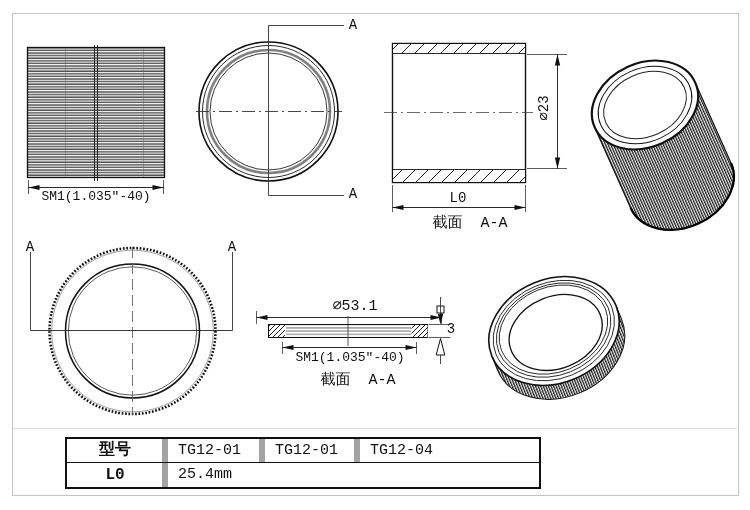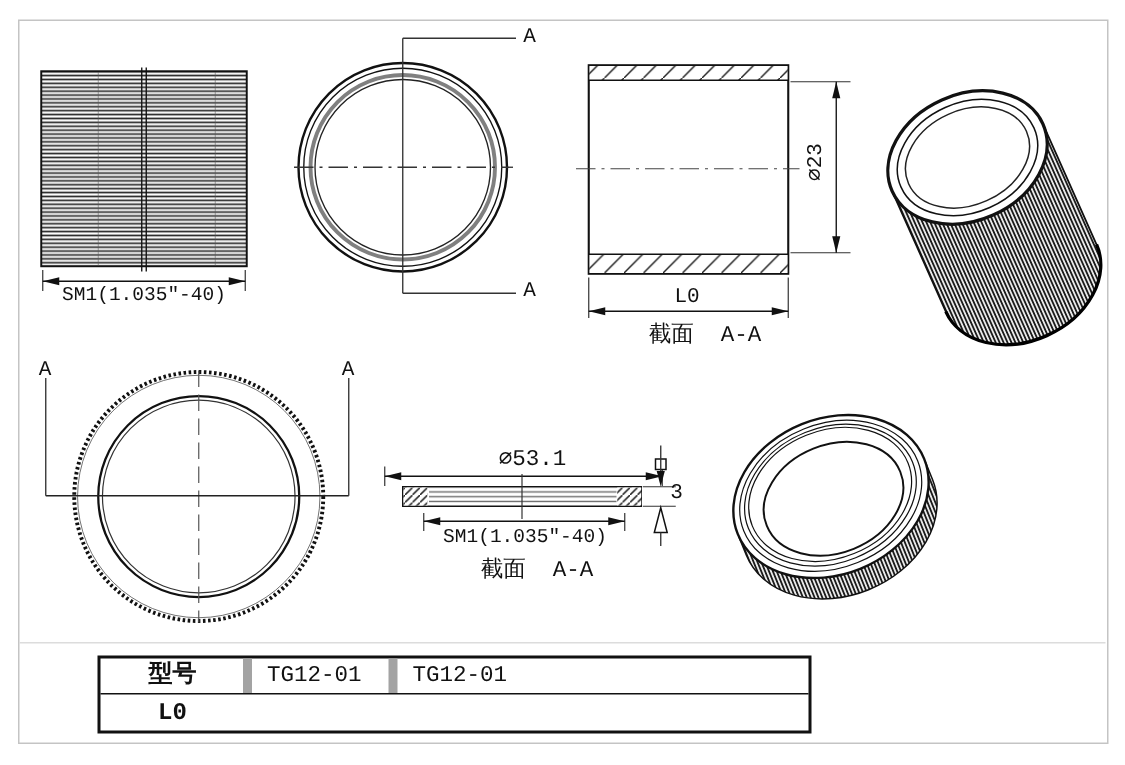--- a/index.html
+++ b/index.html
@@ -164,18 +164,20 @@
   <div class="lbl lbl-sm1b">SM1(1.035"-40)</div>
   <div class="lbl lbl-cap2">截面  A-A</div>
 
   <div class="faint-line"></div>
 
   <div class="spec-table">
     <div class="tr">
       <div class="td c0">型号</div>
       <div class="td">TG12-01</div>
       <div class="td">TG12-01</div>
+      <div class="td">TG12-04</div>
     </div>
     <div class="tr">
       <div class="td c0">L0</div>
+      <div class="td">25.4mm</div>
     </div>
   </div>
 </div>
 
 </body></html>

